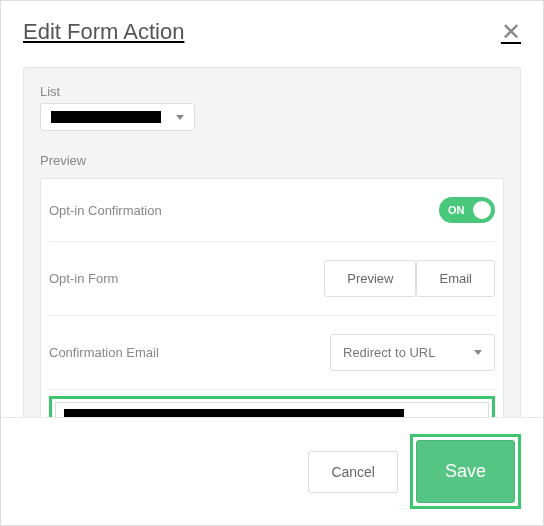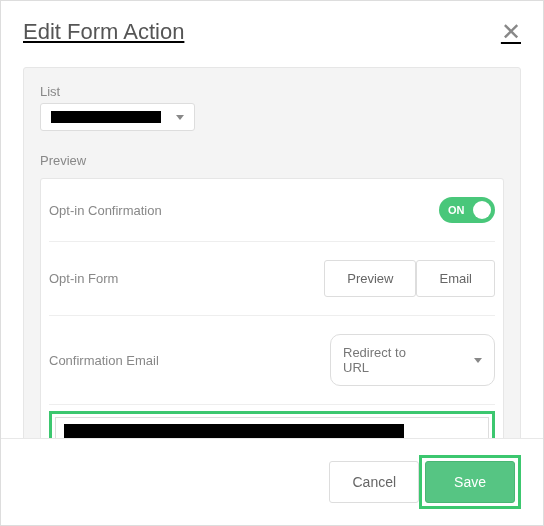--- a/index.html
+++ b/index.html
@@ -125,28 +125,27 @@
     border-radius: 3px;
     padding: 10px 18px;
     font-size: 13px;
     color: #666;
     cursor: pointer;
   }
   .btn-outline.small { padding: 10px 22px; }
   .conf-select {
     background: #fff;
     border: 1px solid #ddd;
-    border-radius: 10px;
-    display: flex;
-    align-items: center;
-    justify-content: flex-end;
+    border-radius: 3px;
+    display: flex;
+    align-items: center;
+    justify-content: space-between;
     padding: 10px 12px;
     width: 165px;
     cursor: pointer;
-    gap: 39px;
   }
   .conf-select .sel-text {
     font-size: 13px;
     color: #777;
   }
   .url-wrap {
     border: 3px solid #3cc76f;
     padding: 3px;
     margin-top: 6px;
     margin-bottom: 4px;
@@ -165,41 +164,42 @@
   }
   .modal-footer {
     position: absolute;
     bottom: 0;
     left: 0; right: 0;
     border-top: 1px solid #e8e8e8;
     padding: 16px 22px;
     display: flex;
     justify-content: flex-end;
     align-items: center;
+    gap: 12px;
     background: #fff;
   }
   .btn-cancel {
     background: #fff;
     border: 1px solid #ddd;
     border-radius: 3px;
     padding: 12px 22px;
     font-size: 14px;
     color: #666;
     cursor: pointer;
   }
   .save-wrap {
     border: 3px solid #3cc76f;
     padding: 3px;
   }
   .btn-save {
     background: #56c583;
     border: 1px solid #49b674;
     border-radius: 3px;
-    padding: 12px 28px;
-    font-size: 14px;
+    padding: 20px 28px;
+    font-size: 18px;
     color: #fff;
     cursor: pointer;
   }
 </style>
 </head>
 <body>
 
 <div class="modal">
 
   <div class="modal-header">

